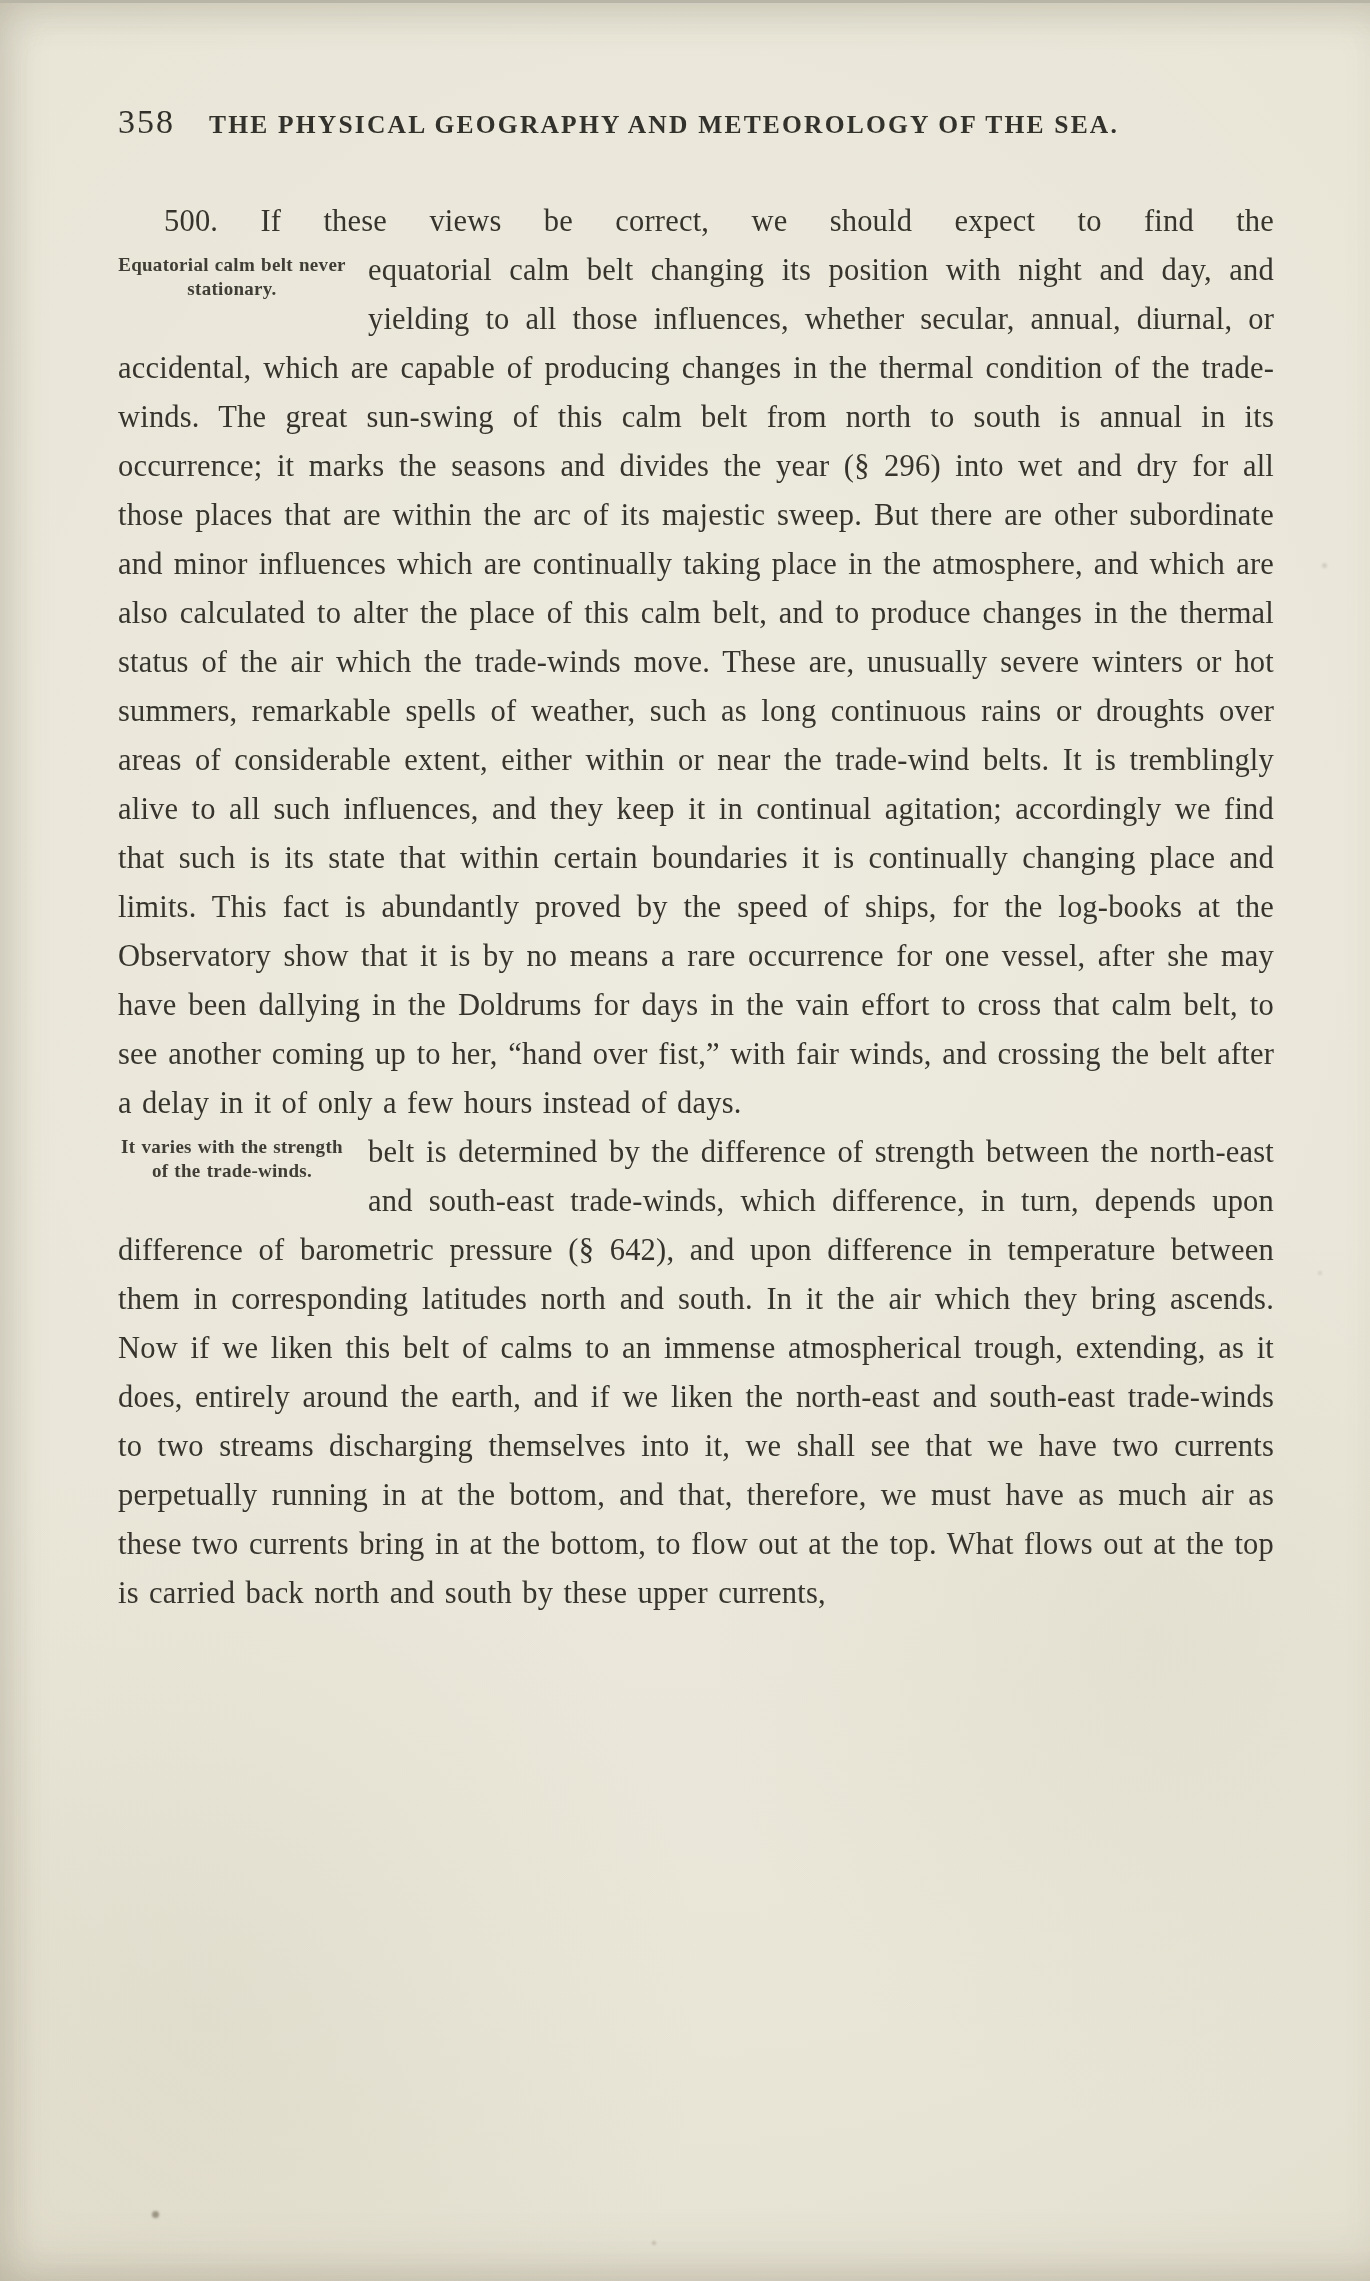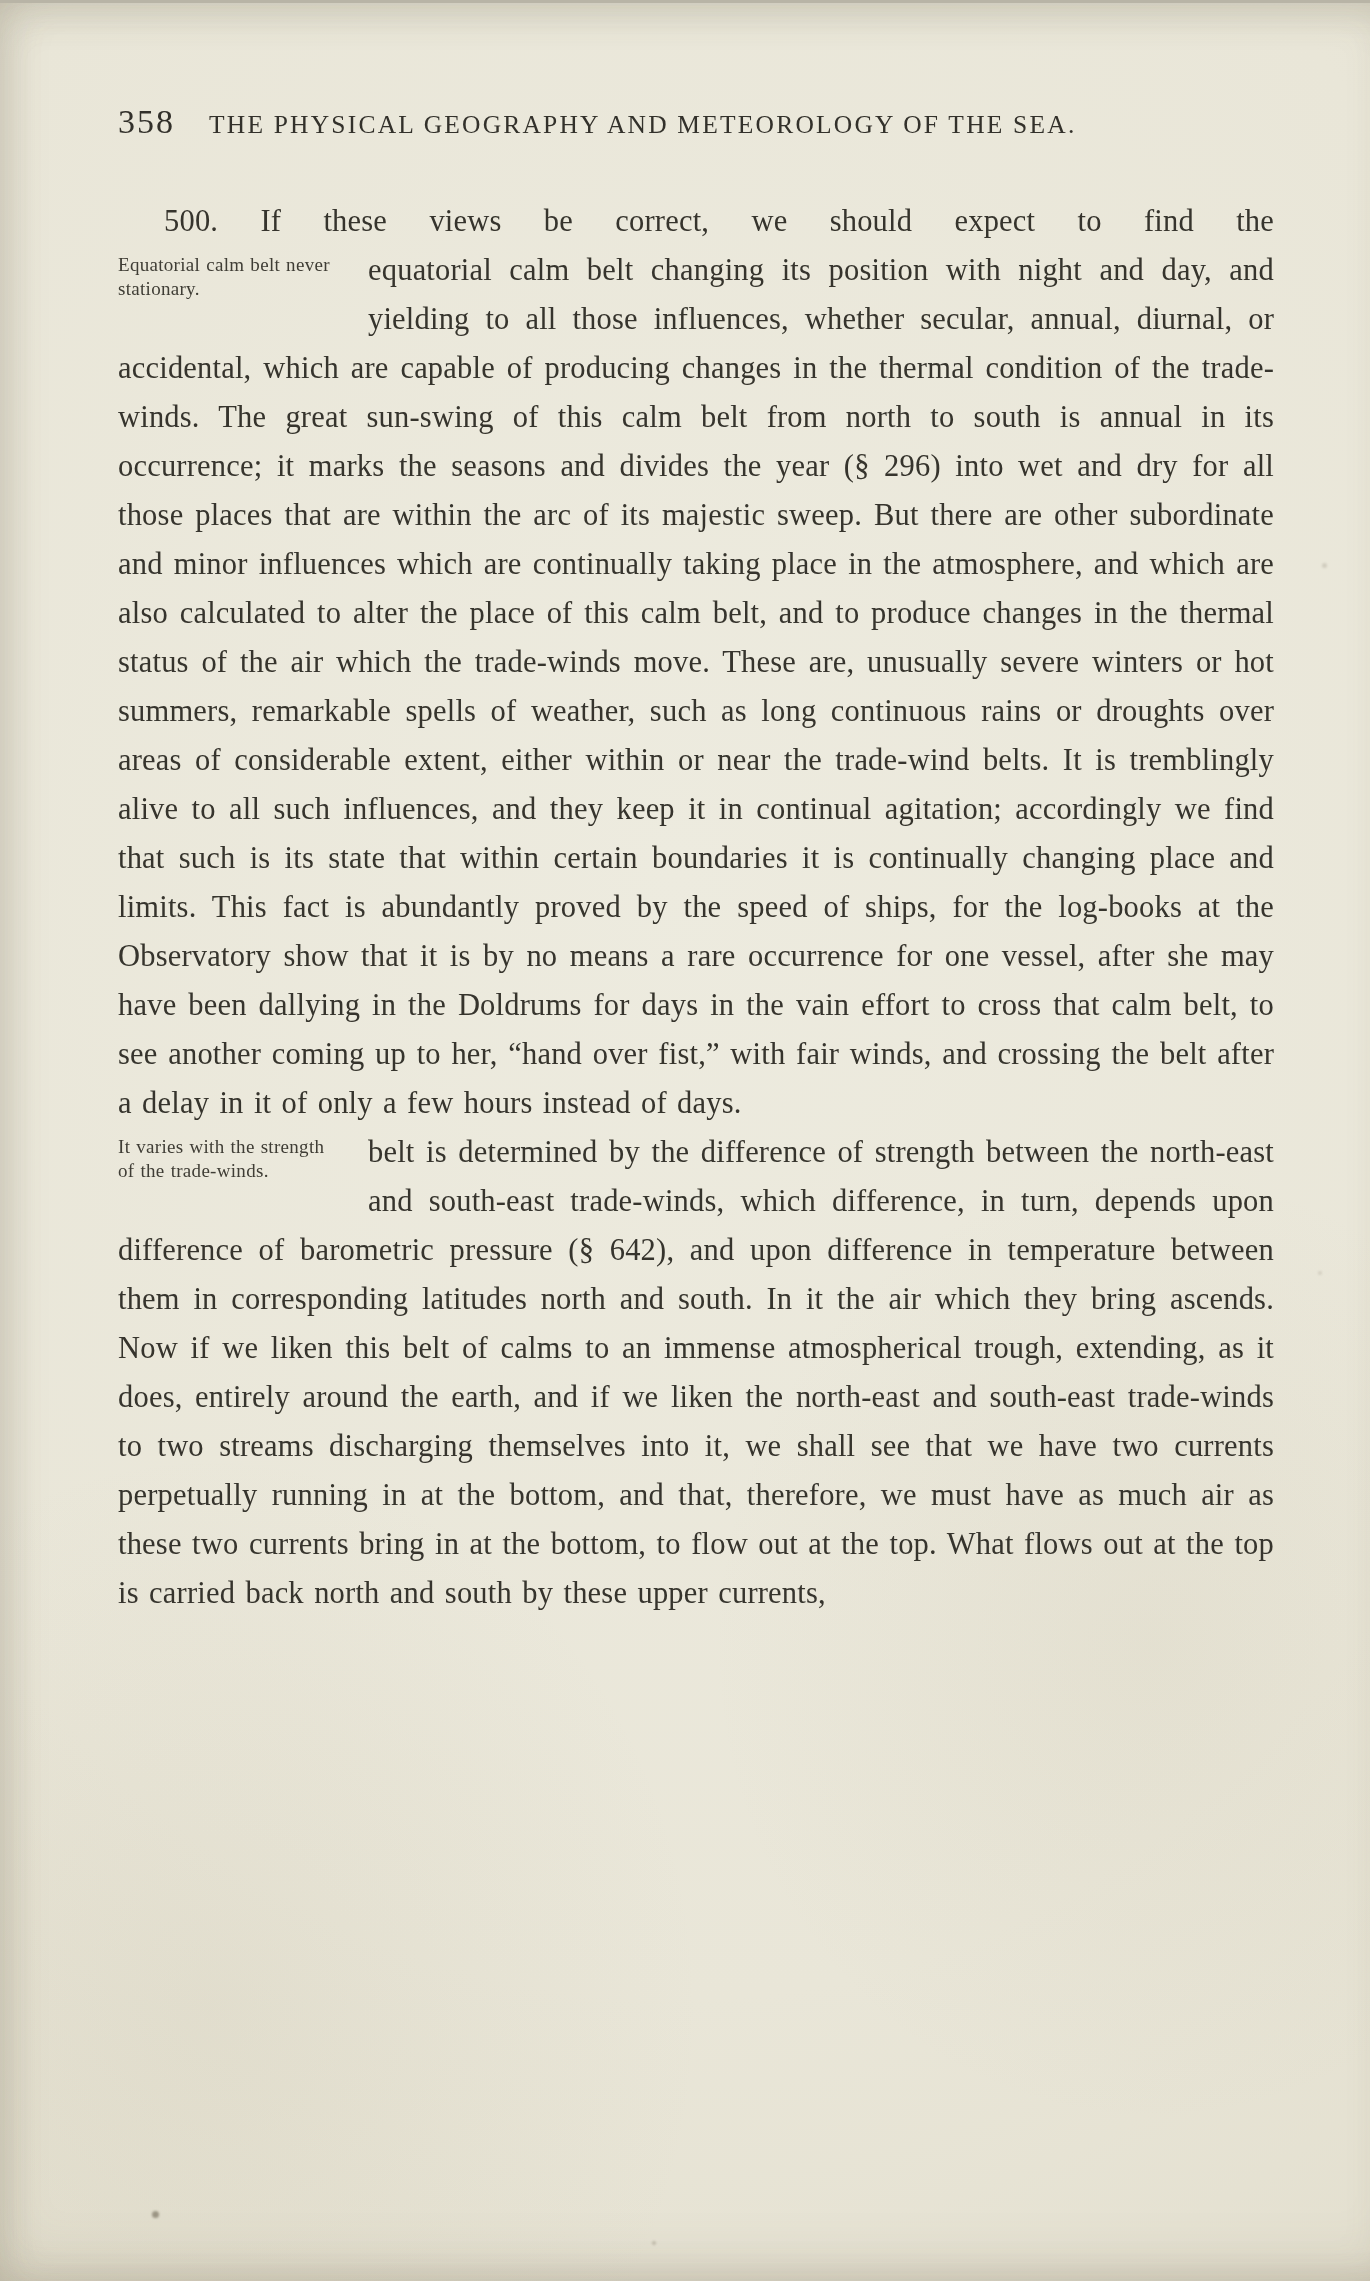--- a/index.html
+++ b/index.html
@@ -42,21 +42,21 @@
     margin: 0 0 56px 0;
     white-space: nowrap;
   }
   .page-number {
     font-size: 34px;
     letter-spacing: 2px;
     color: #32302a;
   }
   .running-title {
     margin-left: 34px;
-    font-weight: normal;
+    font-weight: bold;
     font-size: 25.5px;
     letter-spacing: 2.2px;
     color: #33312b;
   }
 
   .para {
     font-size: 30.5px;
     line-height: 49px;
     letter-spacing: 0.2px;
     word-spacing: 2.5px;
@@ -80,23 +80,24 @@
   }
 
   .sidenote {
     float: left;
     width: 228px;
     margin: 7px 22px 8px 0;
     font-size: 19px;
     line-height: 24px;
     letter-spacing: 0.3px;
     word-spacing: 1px;
-    text-align: left;
+    text-align: center;
     text-indent: 0;
     color: #3f3d35;
+    font-weight: bold;
   }
 
   .para + .para { margin-top: 0; }
 
   
   .speck {
     position: absolute;
     border-radius: 50%;
     background: rgba(70, 62, 45, 0.45);
     filter: blur(1px);

